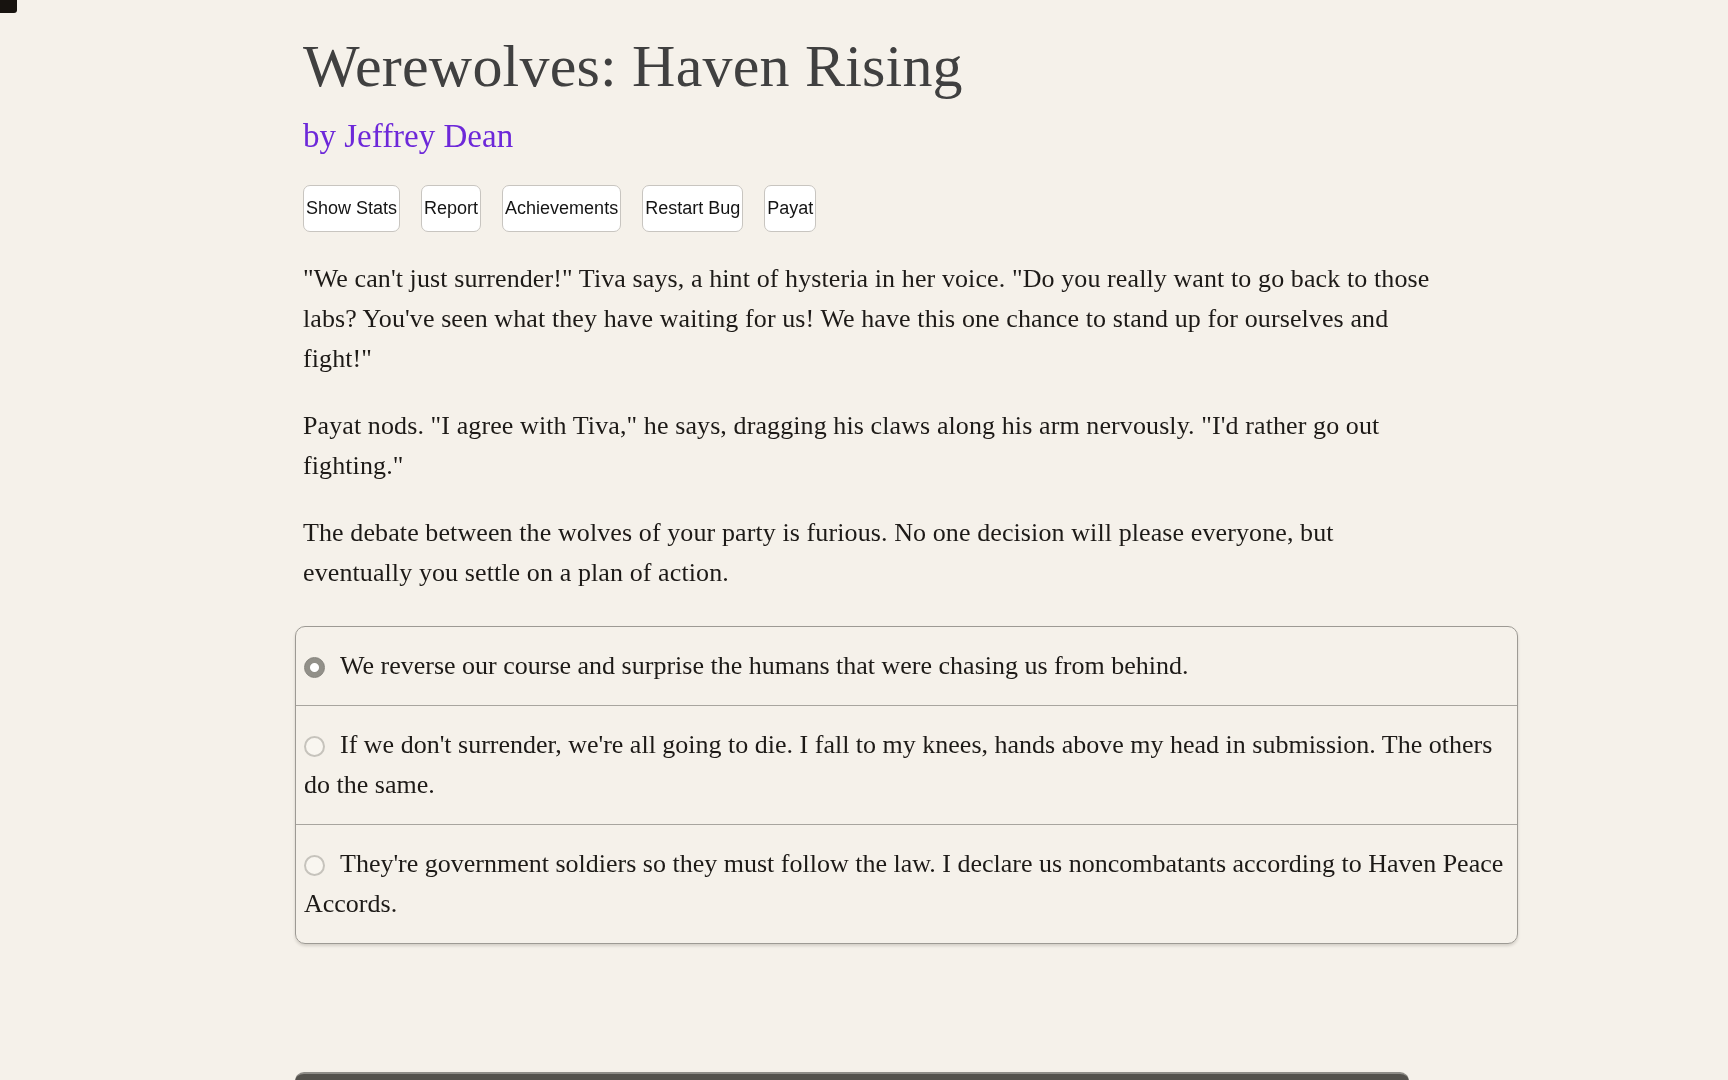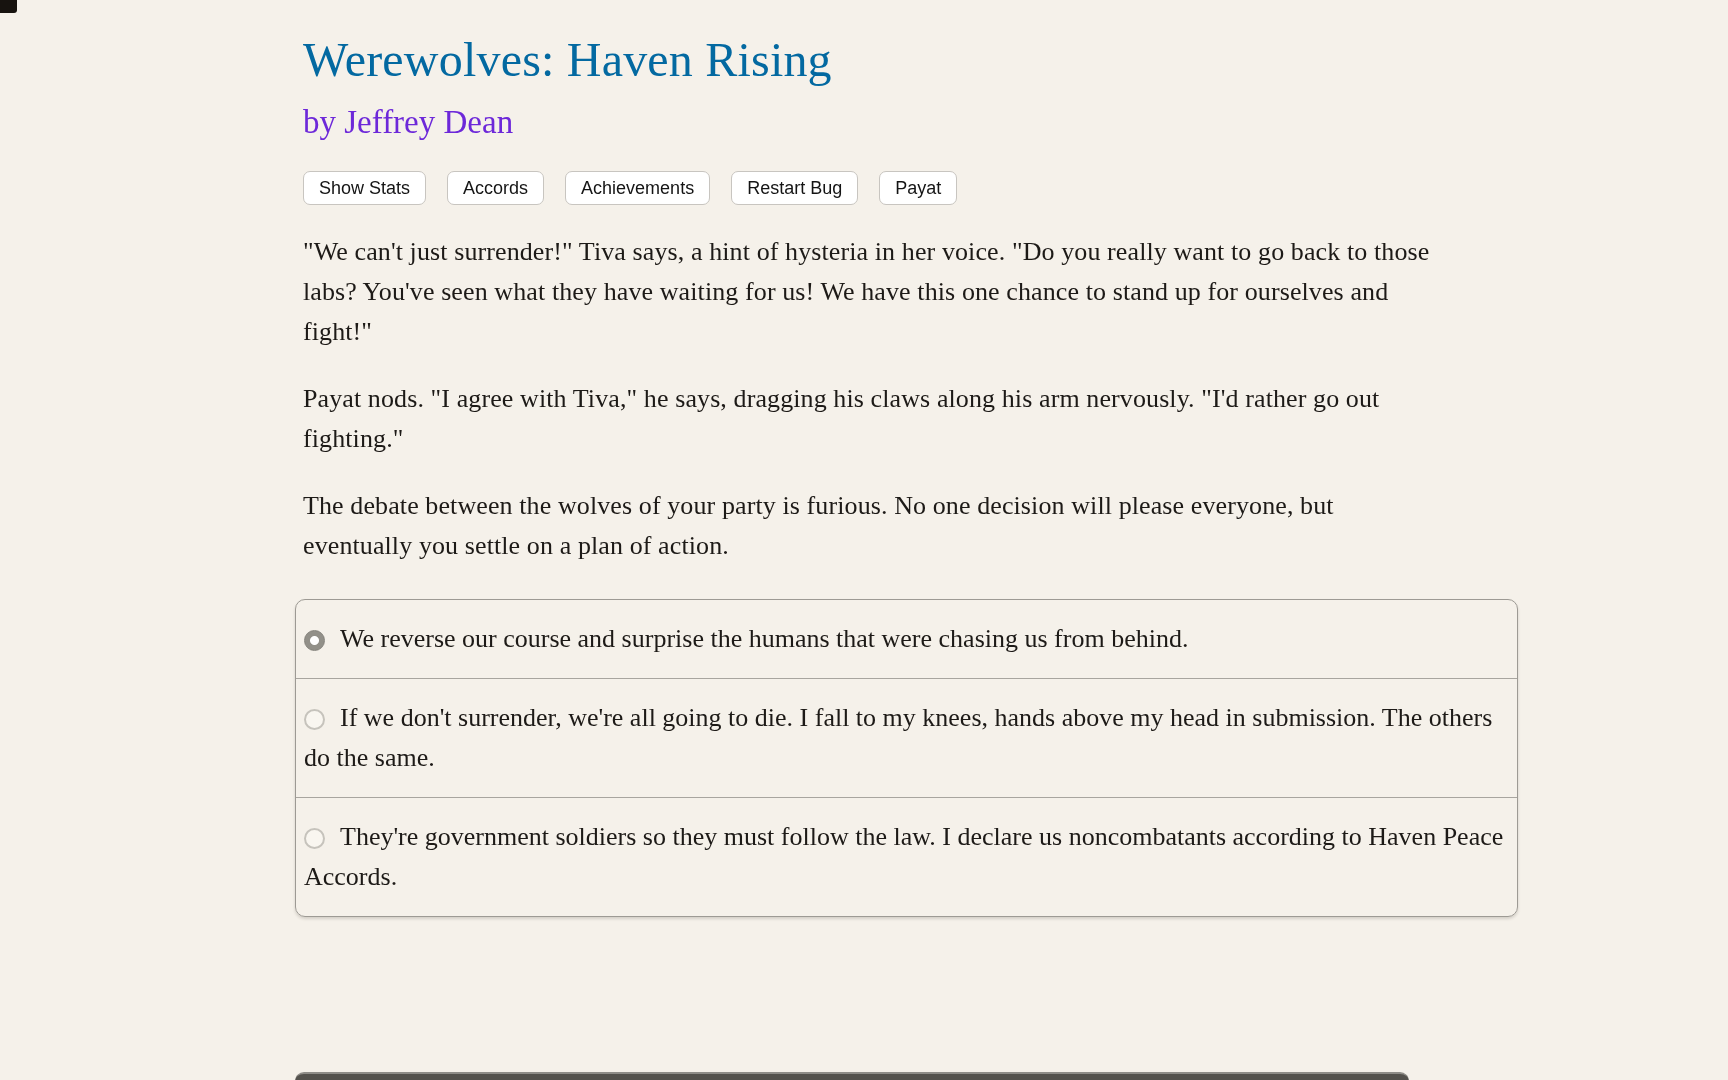--- a/index.html
+++ b/index.html
@@ -14,42 +14,42 @@
     position: absolute; top: 0; left: 0;
     width: 17px; height: 13px;
     background: #17130f;
     border-radius: 0 0 3px 0;
   }
   .content {
     position: absolute; left: 303px; top: 0; width: 1127px;
   }
   h1.game-title {
     margin: 32px 0 0 0;
-    font-size: 48px; font-weight: 400; line-height: 1.15;
-    color: #0369a1;
+    font-size: 60px; font-weight: 400; line-height: 1.15;
+    color: #404040;
     letter-spacing: 0.2px;
   }
   .byline {
     margin: 16px 0 0 0;
     font-size: 33px; font-weight: 400; line-height: 38px;
     color: #6d28d9;
   }
   .toolbar {
     margin-top: 30px;
     display: flex; gap: 21px; align-items: center;
   }
   .toolbar button {
     font-family: "Liberation Sans", "DejaVu Sans", sans-serif;
     font-size: 18px; font-weight: 500;
     color: #141414;
     background: #ffffff;
     border: 1px solid #c8c5c0;
     border-radius: 7px;
-    height: 34px;
-    padding: 0 15px;
+    height: 47px;
+    padding: 0 2px;
     line-height: 31px;
     cursor: pointer;
     white-space: nowrap;
   }
   .story { margin-top: 6px; }
   .story p {
     margin: 27px 0;
     font-size: 26px;
     line-height: 40px;
     letter-spacing: 0.1px;
@@ -100,21 +100,21 @@
 <div class="corner-artifact"></div>
 
 <div class="content">
 
   <h1 class="game-title">Werewolves: Haven Rising</h1>
 
   <div class="byline">by Jeffrey Dean</div>
 
   <div class="toolbar">
     <button>Show Stats</button>
-    <button>Accords</button>
+    <button>Report</button>
     <button>Achievements</button>
     <button>Restart Bug</button>
     <button>Payat</button>
   </div>
 
   <div class="story">
     <p>"We can't just surrender!" Tiva says, a hint of hysteria in her voice. "Do you really want to go back to those labs? You've seen what they have waiting for us! We have this one chance to stand up for ourselves and fight!"</p>
     <p>Payat nods. "I agree with Tiva," he says, dragging his claws along his arm nervously. "I'd rather go out fighting."</p>
     <p>The debate between the wolves of your party is furious. No one decision will please everyone, but eventually you settle on a plan of action.</p>
   </div>

